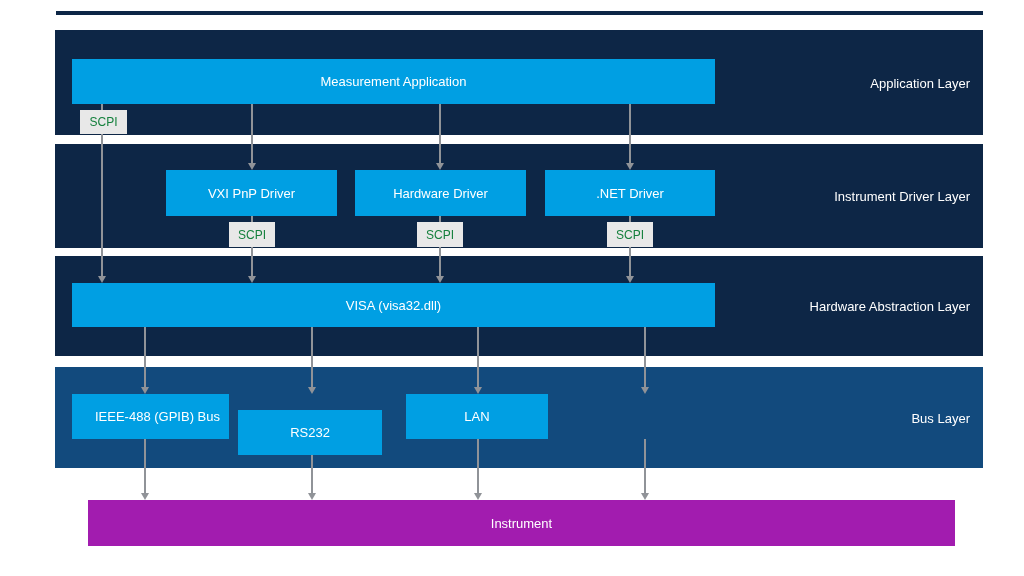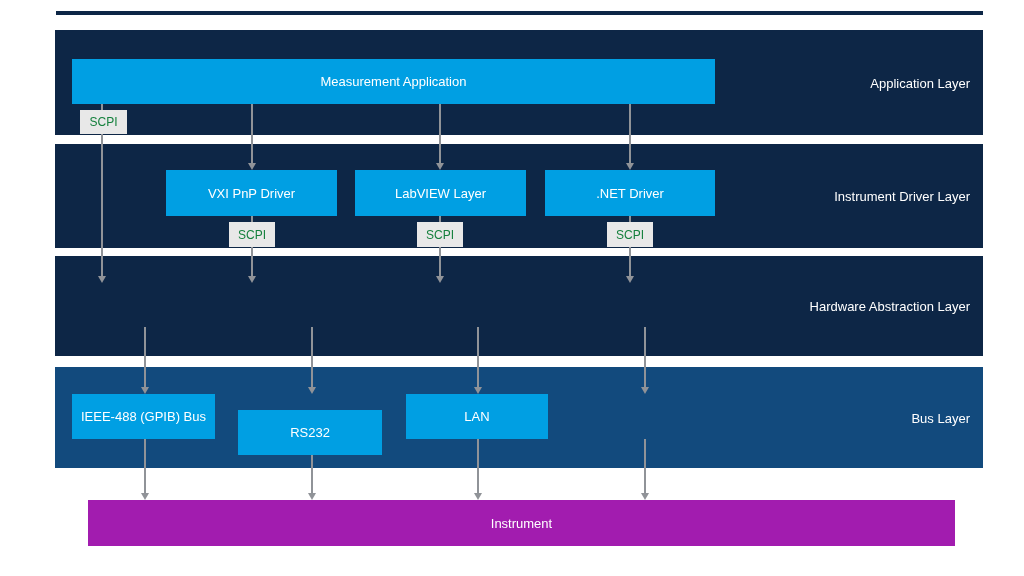--- a/index.html
+++ b/index.html
@@ -44,21 +44,21 @@
     font-size: 13px;
     white-space: nowrap;
     z-index: 3;
   }
   .node-blue { background: #009fe3; }
   .node-ma       { left: 72px;  top: 59px;  width: 643px; height: 45px; }
   .node-vxi      { left: 166px; top: 170px; width: 171px; height: 46px; }
   .node-labview  { left: 355px; top: 170px; width: 171px; height: 46px; }
   .node-dotnet   { left: 545px; top: 170px; width: 170px; height: 46px; }
   .node-visa     { left: 72px;  top: 283px; width: 643px; height: 44px; }
-  .node-ieee     { left: 72px;  top: 394px; width: 143px; height: 45px; }
+  .node-ieee     { left: 72px;  top: 394px; width: 143px; height: 45px; padding-left: 14px; }
   .node-rs232    { left: 238px; top: 394px; width: 144px; height: 45px; margin-top: 16px; }
   .node-lan      { left: 406px; top: 394px; width: 142px; height: 45px; }
   .node-usbtmc   { left: 572px; top: 394px; width: 143px; height: 45px; }
   .node-instrument {
     left: 88px; top: 500px; width: 867px; height: 46px;
     background: #a21caf;
   }
   .scpi-tag {
     position: absolute;
     display: flex;
@@ -103,22 +103,23 @@
   </div>
   <div class="band band-3">
     <span class="band-label">Hardware Abstraction Layer</span>
   </div>
   <div class="band band-4">
     <span class="band-label">Bus Layer</span>
   </div>
 
   <div class="node node-blue node-ma">Measurement Application</div>
   <div class="node node-blue node-vxi">VXI PnP Driver</div>
-  <div class="node node-blue node-labview">LabVIEW Layer</div>
+  <div class="node node-blue node-labview">Hardware Driver</div>
   <div class="node node-blue node-dotnet">.NET Driver</div>
+  <div class="node node-blue node-visa">VISA (visa32.dll)</div>
   <div class="node node-blue node-ieee">IEEE-488 (GPIB) Bus</div>
   <div class="node node-blue node-rs232">RS232</div>
   <div class="node node-blue node-lan">LAN</div>
   <div class="node node-instrument">Instrument</div>
 
   <div class="scpi-tag scpi-left">SCPI</div>
   <div class="scpi-tag scpi-vxi">SCPI</div>
   <div class="scpi-tag scpi-labview">SCPI</div>
   <div class="scpi-tag scpi-dotnet">SCPI</div>
 

